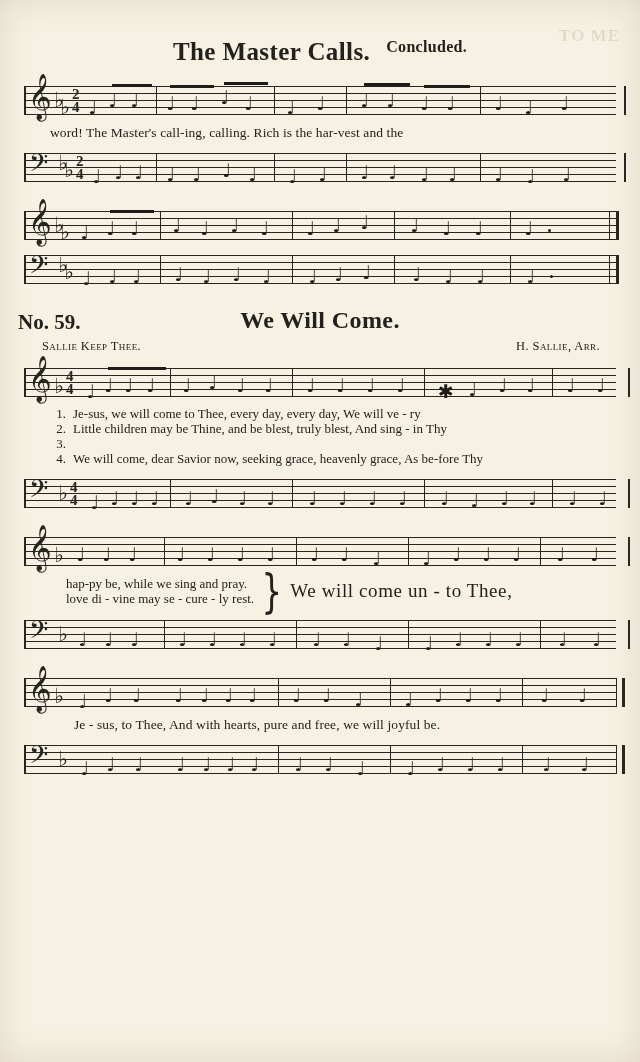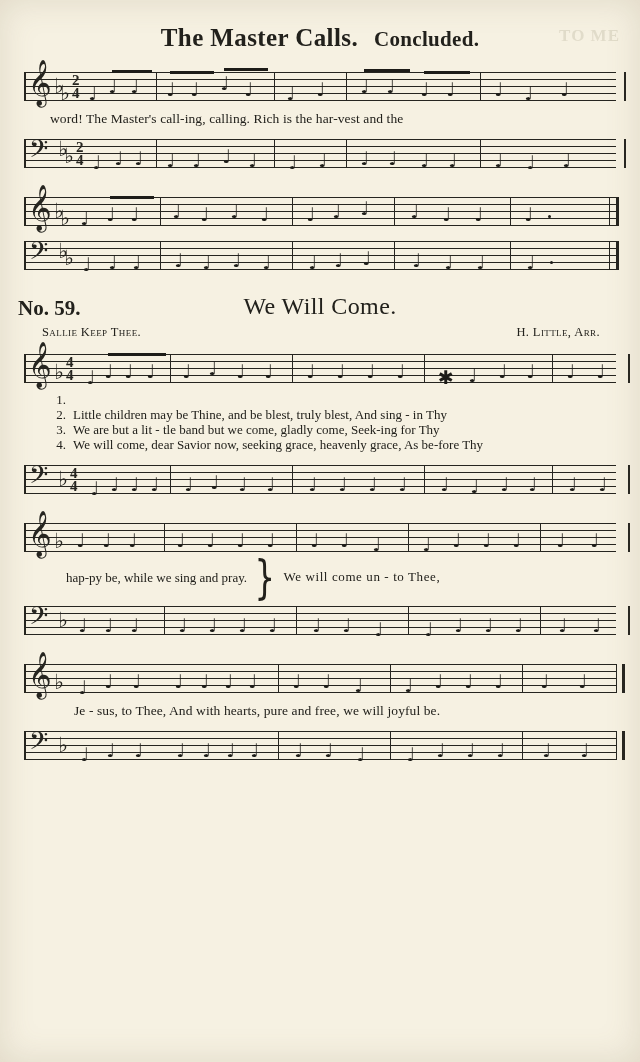--- a/index.html
+++ b/index.html
@@ -31,54 +31,54 @@
   .inner {
     position: absolute;
     left: 0; right: 0; top: 0; bottom: 0;
     padding: 18px 14px 6px 14px;
     box-sizing: border-box;
   }
 
   
   .title-row {
     display: flex;
-    align-items: flex-end;
+    align-items: flex-start;
     justify-content: center;
     gap: 16px;
-    margin: 6px 0 12px 0;
+    margin: 20px 0 12px 0;
   }
   .song-title {
     font-family: "Liberation Serif", serif;
     font-size: 25px;
     font-weight: bold;
     letter-spacing: 0.4px;
   }
   .song-sub {
-    font-size: 21px;
+    font-size: 16px;
     font-weight: bold;
     letter-spacing: 0.3px;
   }
 
   .num-title-row {
     display: flex;
     align-items: baseline;
     margin: 16px 0 2px 0;
     position: relative;
     height: 28px;
   }
   .song-number {
     font-size: 21px;
     font-weight: bold;
     position: absolute;
     left: 4px;
     bottom: 0;
   }
   .song-title2 {
     font-size: 24px;
-    font-weight: normal;
+    font-weight: bold;
     width: 100%;
     text-align: center;
     letter-spacing: 0.4px;
   }
   .credits {
     display: flex;
     justify-content: space-between;
     font-size: 12.5px;
     letter-spacing: 0.4px;
     padding: 2px 26px 0 28px;
@@ -209,21 +209,21 @@
   .chorus-left { }
   .chorus-left .verse-text { line-height: 15.5px; font-size: 13px; white-space: nowrap;}
   .brace {
     font-size: 46px;
     line-height: 0.8;
     margin: 0 4px 0 3px;
     font-family: "DejaVu Sans", sans-serif;
     transform: scaleX(0.7);
   }
   .chorus-right {
-    font-size: 13px;
+    font-size: 19px;
     white-space: nowrap;
     letter-spacing: 0.6px;
   }
 
   .copyright {
     text-align: center;
     font-size: 12px;
     margin-top: 8px;
     letter-spacing: 0.2px;
   }
@@ -428,21 +428,21 @@
         <div class="barline" style="left:585px;"></div>
       </div>
     </div>
 
     <div class="num-title-row">
       <div class="song-number">No. 59.</div>
       <div class="song-title2">We Will Come.</div>
     </div>
     <div class="credits">
       <span>Sallie Keep Thee.</span>
-      <span>H. Little, Arr.</span>
+      <span>H. Sallie, Arr.</span>
     </div>
 
     <div class="system" style="margin-top:6px;">
       <div class="staff">
         <div class="stafflines">
             <i></i>
             <i></i>
             <i></i>
             <i></i>
             <i></i>
@@ -478,28 +478,28 @@
         <div class="barline" style="left:528px;"></div>
 
         <div class="note" style="left:542px; top:16px;">♩</div>
         <div class="note" style="left:572px; top:16px;">♩</div>
         <div class="barline edge" style="left:604px;"></div>
       </div>
 
       <div class="lyric-block" style="padding-left:20px;">
         <div class="verse-row">
           <span class="verse-num">1.</span>
+          <span class="verse-text">Je-sus, we will come to Thee,  every   day,  every day,  We will ve - ry</span>
         </div>
         <div class="verse-row">
           <span class="verse-num">2.</span>
           <span class="verse-text">Little children may be Thine, and be blest, truly blest, And sing - in  Thy</span>
         </div>
         <div class="verse-row">
           <span class="verse-num">3.</span>
-          <span class="verse-text">We are but a   lit - tle band but we come, gladly come, Seek-ing  for Thy</span>
         </div>
         <div class="verse-row">
           <span class="verse-num">4.</span>
           <span class="verse-text">We will come, dear Savior now, seeking grace, heavenly grace,  As    be-fore Thy</span>
         </div>
       </div>
 
       <div class="staff" style="margin-top:2px;">
         <div class="stafflines">
             <i></i>
@@ -579,20 +579,21 @@
         <div class="barline" style="left:516px;"></div>
 
         <div class="note" style="left:532px; top:16px;">♩</div>
         <div class="note" style="left:566px; top:16px;">♩</div>
         <div class="barline edge" style="left:604px;"></div>
       </div>
 
       <div class="chorus-wrap">
         <div class="chorus-left">
           <div class="verse-text">hap-py  be,  while we sing and pray.</div>
+          <div class="verse-text">love di - vine  may  se - cure - ly  rest.</div>
         </div>
         <div class="brace">}</div>
         <div class="chorus-right">We will  come  un - to   Thee,</div>
       </div>
 
       <div class="staff" style="margin-top:2px;">
         <div class="stafflines">
             <i></i>
             <i></i>
             <i></i>

